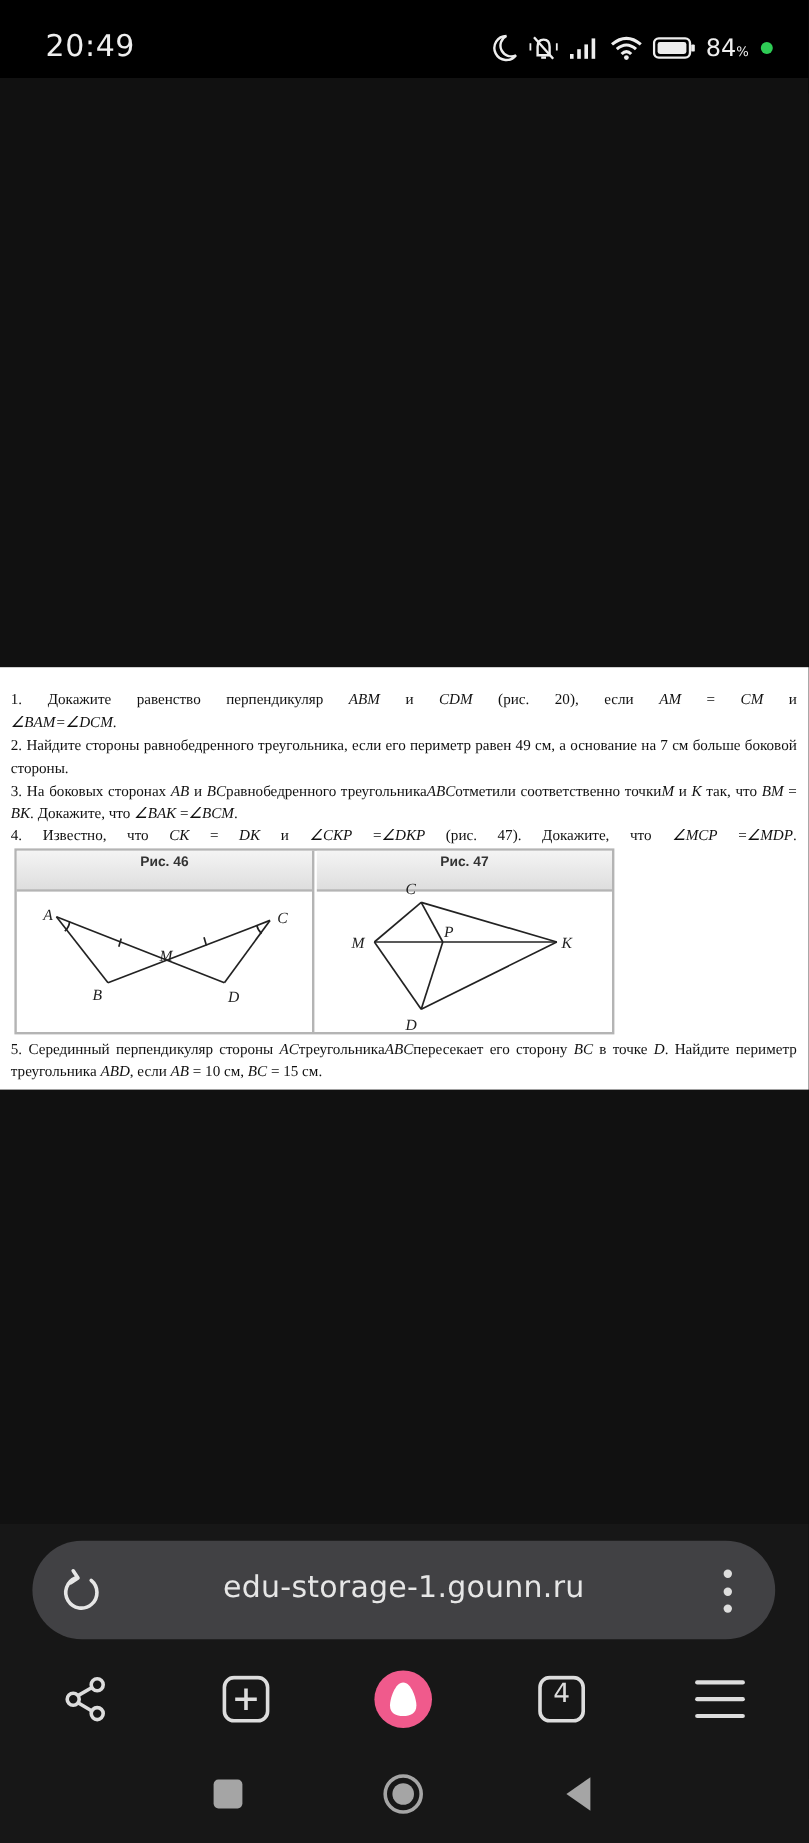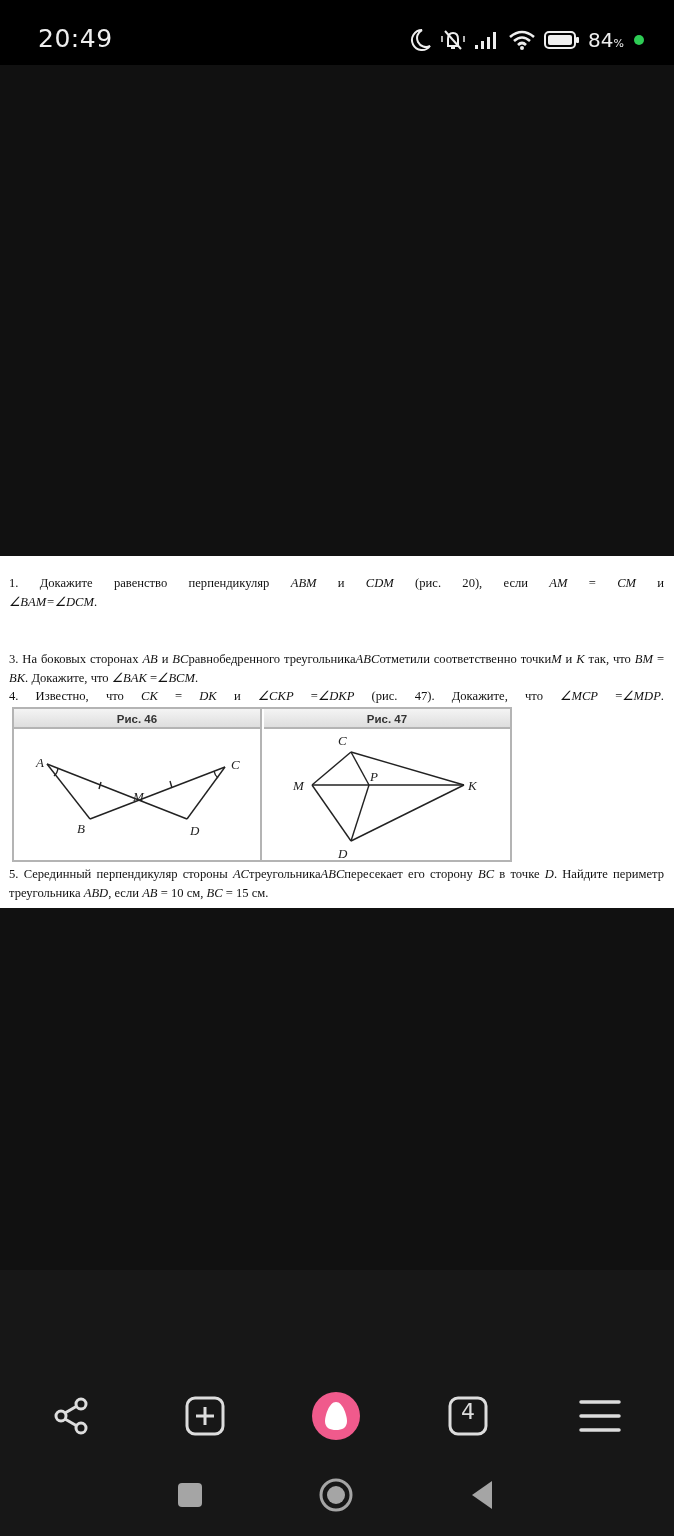--- a/index.html
+++ b/index.html
@@ -25,21 +25,21 @@
   .p2 { position: absolute; left: 9px; right: 10px; top: 56px; }
   .p3 { position: absolute; left: 9px; right: 10px; top: 94px; }
   .p4 { position: absolute; left: 9px; right: 10px; top: 131px; }
   .p5 { position: absolute; left: 9px; right: 10px; top: 309px; }
   .it { font-style: italic; }
 
   .fig-table { position: absolute; left: 12px; top: 151px; width: 500px; height: 155px; border: 2px solid #b4b4b4; background: #fff; }
   .fig-col { position: absolute; top: 0; bottom: 0; }
   .fig-col.c1 { left: 0; width: 248px; border-right: 2px solid #b4b4b4; }
   .fig-col.c2 { left: 250px; right: 0; }
-  .fig-head { height: 20px; background: linear-gradient(#f4f4f4, #dedede); border-bottom: 2px solid #b4b4b4; text-align: center; font-family: "Liberation Sans", sans-serif; font-weight: bold; font-size: 11.5px; line-height: 20px; color: #333; }
+  .fig-head { height: 34px; background: linear-gradient(#f4f4f4, #dedede); border-bottom: 2px solid #b4b4b4; text-align: center; font-family: "Liberation Sans", sans-serif; font-weight: bold; font-size: 11.5px; line-height: 20px; color: #333; }
   .fig-body { position: absolute; left: 0; right: 0; top: 22px; bottom: 0; }
   .fig-body svg { position: absolute; left: 0; top: 0; }
   .lbl { font-family: "Liberation Serif", serif; font-style: italic; font-size: 13px; fill: #222; }
 
   
   .browser-bar { position: absolute; left: 0; top: 1270px; width: 674px; height: 266px; background: #171717; }
   .url-pill { position: absolute; left: 27px; top: 14px; width: 619px; height: 82px; border-radius: 41px; background: #414144; }
   .reload-btn { position: absolute; left: 22px; top: 22px; width: 40px; height: 40px; }
   .url-text { position: absolute; left: 0; right: 0; top: 24px; text-align: center; font-size: 25px; color: #e6e6e6; font-family: "DejaVu Sans", sans-serif; letter-spacing: 0.2px; }
   .kebab-btn { position: absolute; right: 32px; top: 24px; width: 16px; height: 36px; display: flex; flex-direction: column; align-items: center; justify-content: space-between; }
@@ -101,20 +101,23 @@
 </div>
 
 <div class="viewport">
   <div class="doc-image">
 
     <div class="para p1 justify-last" style="word-spacing: 18px;">
       <span>1.</span>
       <span>Докажите равенство перпендикуляр </span><span class="it">ABM</span><span> и </span><span class="it">CDM</span><span> (рис. 20), если </span><span class="it">AM</span><span> = </span><span class="it">CM</span><span> и </span><br><span class="it" style="word-spacing:0">∠BAM=∠DCM</span><span>.</span>
     </div>
 
+    <div class="para p2">
+      <span>2.</span> <span>Найдите стороны равнобедренного треугольника, если его периметр равен 49 см, а основание на 7 см больше боковой стороны.</span>
+    </div>
 
     <div class="para p3">
       <span>3.</span> <span>На боковых сторонах </span><span class="it">AB</span><span> и </span><span class="it">BC</span><span>равнобедренного треугольника</span><span class="it">ABC</span><span>отметили соответственно точки</span><span class="it">M</span><span> и </span><span class="it">K</span><span> так, что </span><span class="it">BM</span><span> = </span><span class="it">BK</span><span>. Докажите, что </span><span class="it">∠BAK</span><span> =</span><span class="it">∠BCM</span><span>.</span>
     </div>
 
     <div class="para p4 justify-last" style="word-spacing: 14px;">
       <span>4.</span> <span>Известно, что </span><span class="it">CK</span><span> = </span><span class="it">DK</span><span> и </span><span class="it">∠CKP</span><span> =</span><span class="it">∠DKP</span><span> (рис. 47). Докажите, что </span><span class="it">∠MCP</span><span> =</span><span class="it">∠MDP</span><span>.</span>
     </div>
 
     <div class="fig-table">
@@ -163,20 +166,34 @@
       </div>
     </div>
 
     <div class="para p5">
       <span>5.</span> <span>Серединный перпендикуляр стороны </span><span class="it">AC</span><span>треугольника</span><span class="it">ABC</span><span>пересекает его сторону </span><span class="it">BC</span><span> в точке </span><span class="it">D</span><span>. Найдите периметр треугольника </span><span class="it">ABD</span><span>, если </span><span class="it">AB</span><span> = 10 см, </span><span class="it">BC</span><span> = 15 см.</span>
     </div>
   </div>
 </div>
 
 <div class="browser-bar">
+  <div class="url-pill">
+    <div class="reload-btn">
+      <svg width="40" height="40" viewBox="0 0 40 40">
+          <path d="M27 11 A13 13 0 1 1 14 9" fill="none" stroke="#e6e6e6" stroke-width="3" stroke-linecap="round"></path>
+          <path d="M12 3 L16 9 L10 13" fill="none" stroke="#e6e6e6" stroke-width="3" stroke-linecap="round" stroke-linejoin="round"></path>
+        </svg>
+    </div>
+    <div class="url-text">edu-storage-1.gounn.ru</div>
+    <div class="kebab-btn">
+      <span></span>
+      <span></span>
+      <span></span>
+    </div>
+  </div>
 
   <div class="toolbar">
     <div class="tb-btn" style="left:43px">
       <svg width="40" height="40" viewBox="0 0 40 40">
           <circle cx="30" cy="8" r="5" fill="none" stroke="#ddd" stroke-width="3"></circle>
           <circle cx="10" cy="20" r="5" fill="none" stroke="#ddd" stroke-width="3"></circle>
           <circle cx="30" cy="32" r="5" fill="none" stroke="#ddd" stroke-width="3"></circle>
           <line x1="14" y1="17" x2="26" y2="10" stroke="#ddd" stroke-width="3"></line>
           <line x1="14" y1="23" x2="26" y2="30" stroke="#ddd" stroke-width="3"></line>
         </svg>

